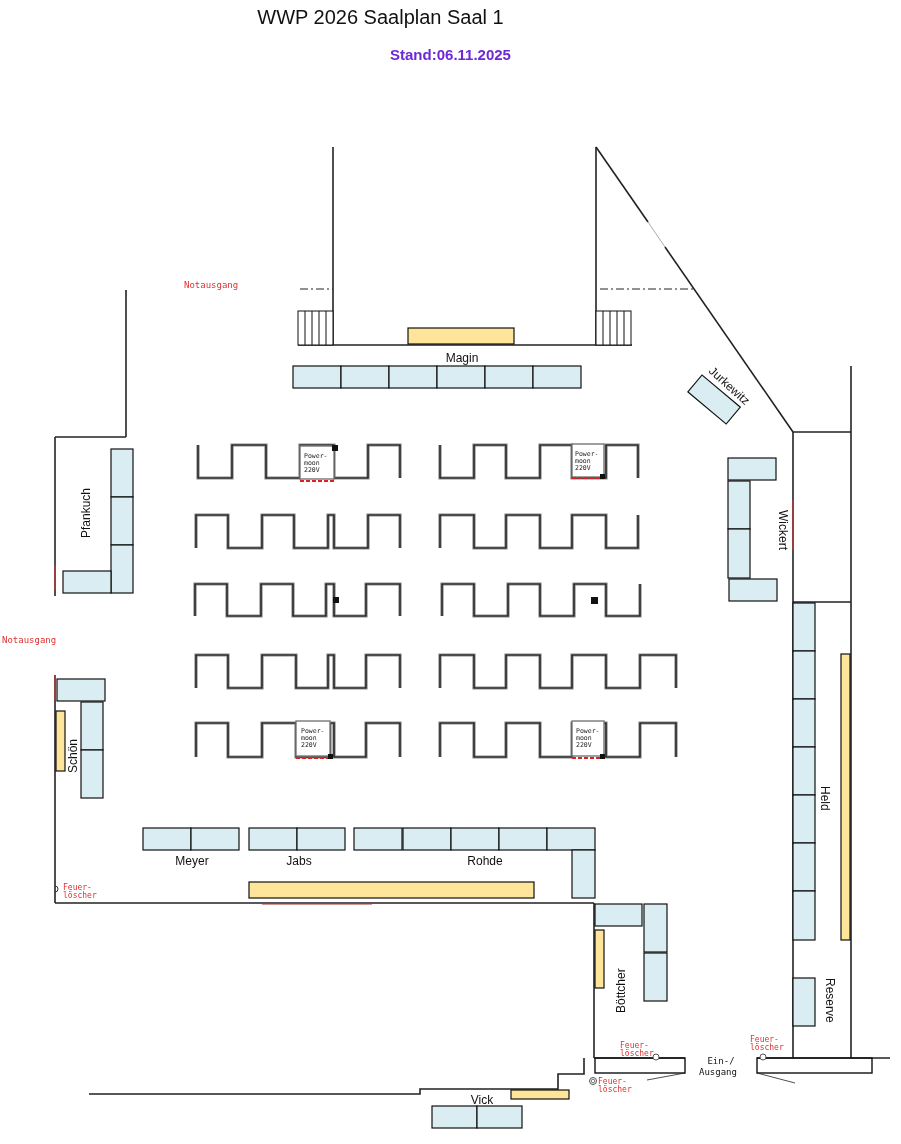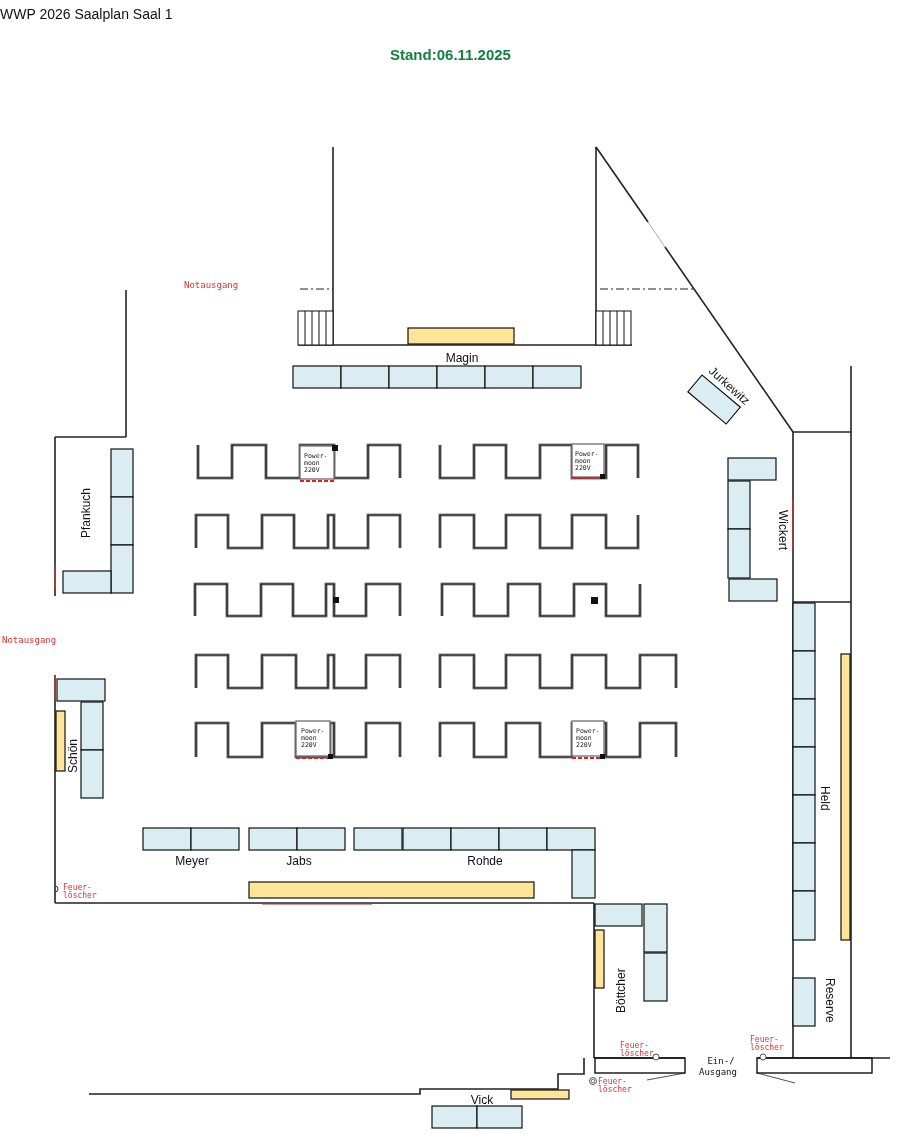--- a/index.html
+++ b/index.html
@@ -1,18 +1,18 @@
 <!DOCTYPE html>
 <html><head>
 <meta charset="utf-8">
 <style>
   html,body{margin:0;padding:0;background:#fff;}
   body{width:901px;height:1144px;position:relative;overflow:hidden;font-family:"Liberation Sans",sans-serif;}
-  #title{position:absolute;left:0;width:761px;top:6px;font-size:14px;color:#111;}
-  #subtitle{position:absolute;left:0;width:901px;top:46px;text-align:center;font-size:15px;font-weight:bold;color:#15803d;}
+  #title{position:absolute;left:0;width:761px;top:6px;text-align:center;font-size:20px;color:#111;}
+  #subtitle{position:absolute;left:0;width:901px;top:46px;text-align:center;font-size:15px;font-weight:bold;color:#6d28d9;}
   svg{position:absolute;left:0;top:0;}
   .wall{stroke:#222;stroke-width:1.6;fill:none;}
   .table{fill:#daedf3;stroke:#111;stroke-width:1.2;}
   .stage{fill:#fee59a;stroke:#111;stroke-width:1.2;}
   .lbl{font-family:"Liberation Sans",sans-serif;font-size:12px;fill:#111;}
   .red{font-family:"DejaVu Sans Mono",monospace;font-size:8px;fill:#e03030;}
   .redbig{font-family:"DejaVu Sans Mono",monospace;font-size:9px;fill:#e03030;}
   .small{font-family:"DejaVu Sans Mono",monospace;font-size:9px;fill:#111;}
   .pm{font-family:"DejaVu Sans Mono",monospace;font-size:6.5px;fill:#222;}
   .zig1{stroke:#888;stroke-width:3.2;fill:none;}

